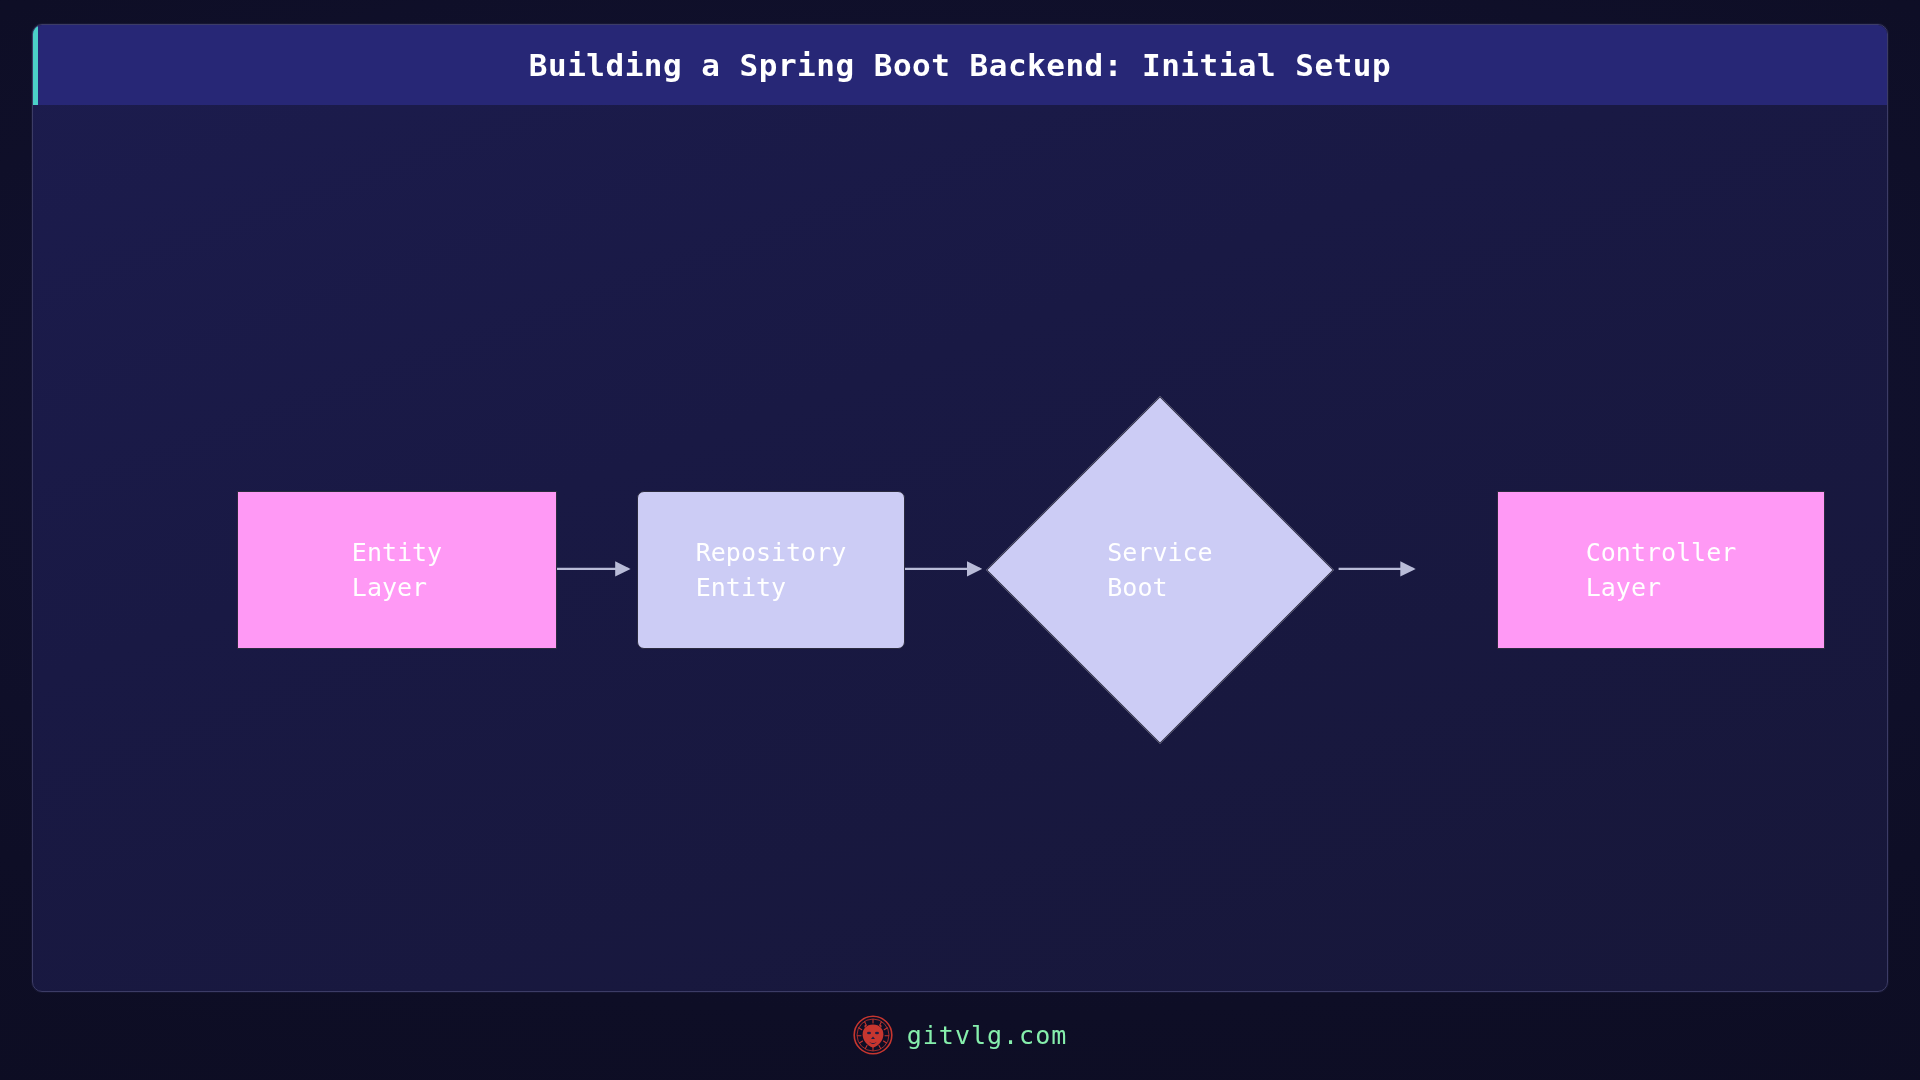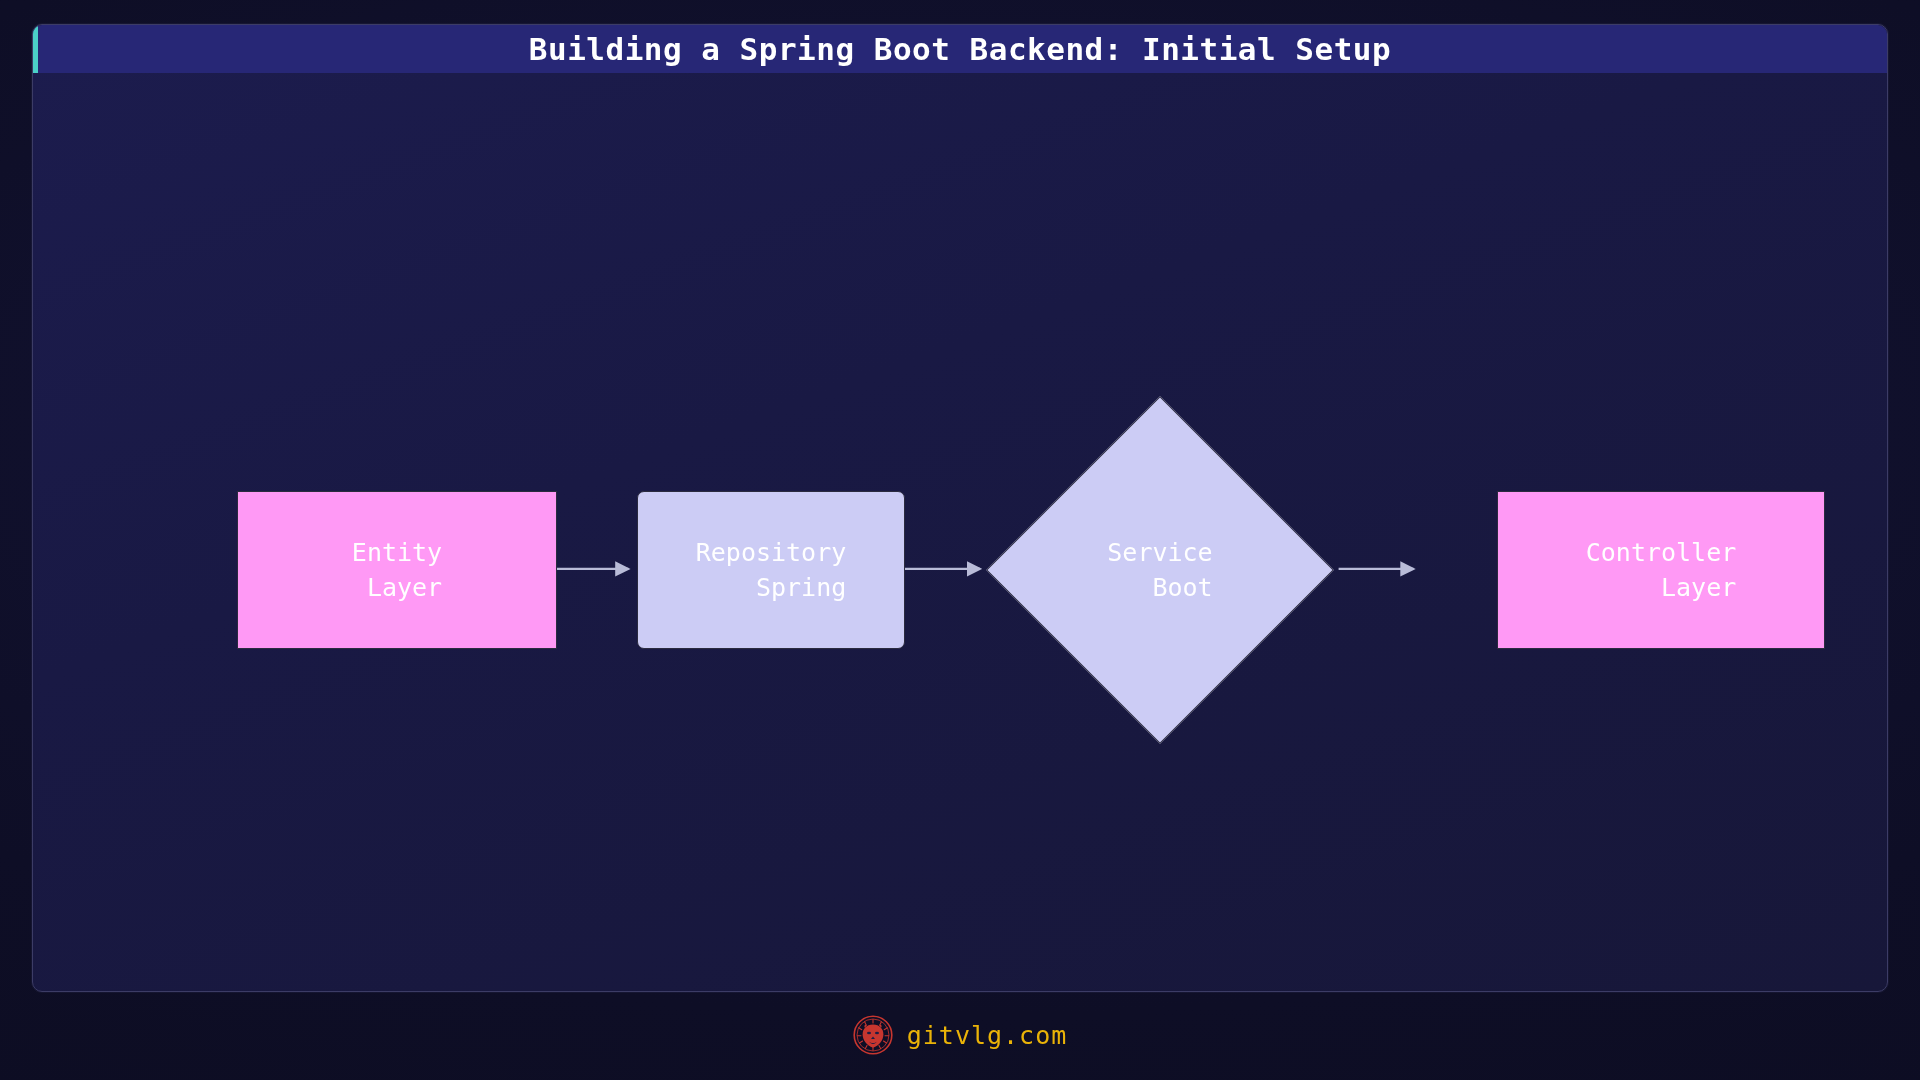--- a/index.html
+++ b/index.html
@@ -39,21 +39,21 @@
       linear-gradient(160deg, #1c1c4e 0%, #191944 40%, #171739 100%);
     box-shadow: 0 0 0 1px rgba(90,90,150,0.10);
   }
 
   
   #header-bar {
     position: absolute;
     left: 0;
     top: 0;
     width: 100%;
-    height: 48px;
+    height: 80px;
     background: #272776;
     border-top-left-radius: 9px;
     border-top-right-radius: 9px;
     display: flex;
     align-items: center;
     justify-content: center;
   }
   #header-accent {
     position: absolute;
     left: 0;
@@ -86,21 +86,21 @@
   .node {
     position: absolute;
     box-sizing: border-box;
     display: flex;
     align-items: center;
     justify-content: center;
     color: #ffffff;
     font-family: "DejaVu Sans Mono", monospace;
     font-size: 25px;
     line-height: 1.42;
-    text-align: right;
+    text-align: left;
     user-select: none;
   }
   .node-label {
     white-space: pre-line;
     pointer-events: none;
   }
 
   
   .node-rect-sharp {
     border: 1.5px solid #2b2b3f;
@@ -159,21 +159,21 @@
   #footer-logo {
     width: 40px;
     height: 40px;
     flex: 0 0 auto;
     display: block;
   }
   #footer-text {
     font-family: "DejaVu Sans Mono", monospace;
     font-size: 25px;
     letter-spacing: 1px;
-    color: #eab308;
+    color: #86efac;
     user-select: none;
   }
 </style>
 </head>
 <body>
 
 <div id="page-backdrop"></div>
 
 <div id="diagram-card">
 
@@ -198,21 +198,21 @@
       <line x1="1307" y1="477" x2="1382" y2="477" stroke="#b9bcd8" stroke-width="2.2" marker-end="url(#arrowhead)"></line>
     </svg>
 
     <div class="node node-rect-sharp" style="left:204px; top:398px; width:320px; height:158px; background:#ff99f5;">
       <span class="node-label">Entity
 Layer</span>
     </div>
 
     <div class="node node-rect-round" style="left:604px; top:398px; width:268px; height:158px; background:#ccccf5;">
       <span class="node-label">Repository
-Spring</span>
+Entity</span>
     </div>
 
     <div class="node node-diamond" style="left:952px; top:302px; width:350px; height:350px;">
       <div class="diamond-shape" style="background:#ccccf5;"></div>
       <span class="node-label">Service
 Boot</span>
     </div>
 
     <div class="node node-rect-sharp" style="left:1464px; top:398px; width:328px; height:158px; background:#ff99f5;">
       <span class="node-label">Controller

